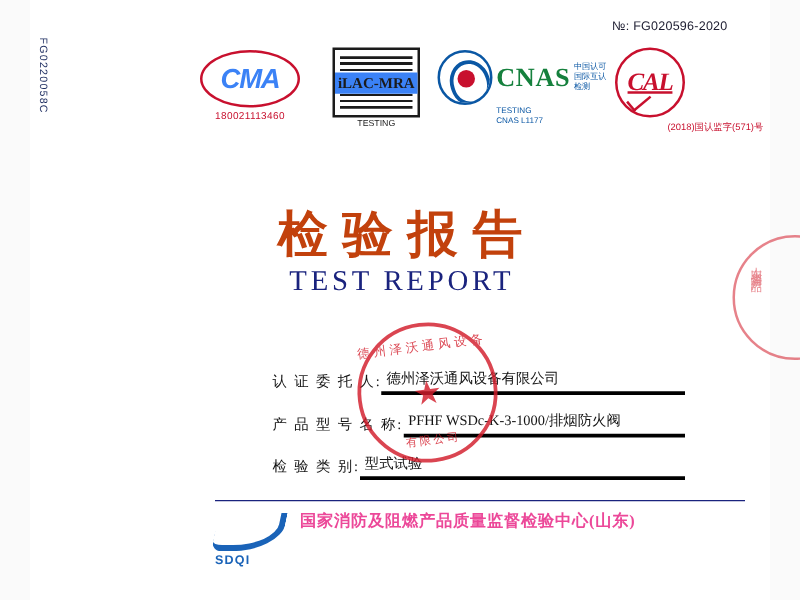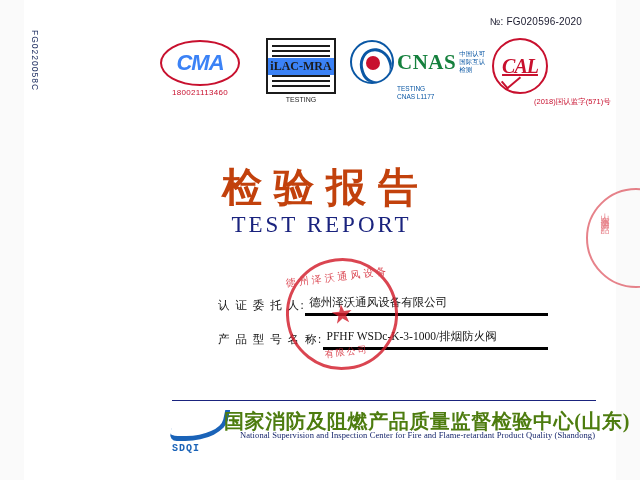--- a/index.html
+++ b/index.html
@@ -380,34 +380,34 @@
   .sdqi-swoosh {
     width: 50px;
     height: 26px;
     border-bottom: 5px solid #1a63b8;
     border-right: 5px solid #1a63b8;
     border-radius: 0 0 70% 8px;
     transform: skewX(-12deg);
   }
   .sdqi-text {
     margin-top: 2px;
-    font-family: Liberation Mono, monospace;
+    font-family: Liberation Sans, sans-serif;
     font-weight: bold;
     font-size: 10px;
     color: #1a63b8;
     letter-spacing: 1px;
   }
   .footer-cn {
     position: absolute;
-    left: 180px;
+    left: 196px;
     top: 8px;
     font-family: "Liberation Serif", serif;
     font-weight: bold;
-    font-size: 20px;
-    color: #4d7c0f;
+    font-size: 13px;
+    color: #ec4899;
     letter-spacing: 0.6px;
     white-space: nowrap;
   }
   .footer-en {
     position: absolute;
     left: 196px;
     top: 30px;
     font-family: "Liberation Serif", serif;
     font-size: 8.5px;
     color: #16256b;
@@ -478,35 +478,38 @@
 
   <div class="fields">
     <div class="field-row">
       <span class="field-label">认 证 委 托 人:</span>
       <span class="field-value">德州泽沃通风设备有限公司</span>
     </div>
     <div class="field-row">
       <span class="field-label">产 品 型 号 名 称:</span>
       <span class="field-value">PFHF WSDc-K-3-1000/排烟防火阀</span>
     </div>
+    <div class="field-row">
+      <span class="field-label">检 验 类 别:</span>
+      <span class="field-value">型式试验</span>
+    </div>
   </div>
 
   <div class="stamp">
     <div class="stamp-text">德州泽沃通风设备</div>
     <div class="stamp-star">★</div>
     <div class="stamp-text-bottom">有限公司</div>
   </div>
 
   <div class="stamp-edge">
     <div class="stamp-edge-text">山东省消防产品</div>
   </div>
 
   <div class="footer">
     <div class="footer-rule"></div>
     <div class="sdqi-logo">
       <div class="sdqi-swoosh"></div>
       <div class="sdqi-text">SDQI</div>
     </div>
     <div class="footer-cn">国家消防及阻燃产品质量监督检验中心(山东)</div>
-    <div class="footer-en">National Supervision and Inspection Center for Fire and Flame-retardant Product Quality (Shandong)</div>
   </div>
 
 </div>
 
 </body></html>

